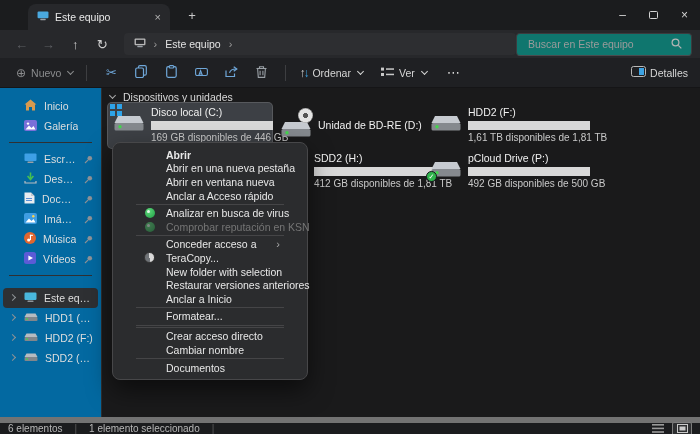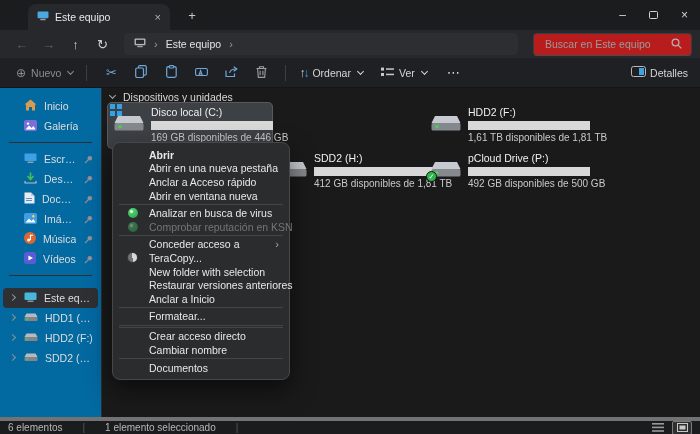--- a/index.html
+++ b/index.html
@@ -15,21 +15,21 @@
   .win-controls{position:absolute;right:0;top:0;height:30px;display:flex;}
   .win-btn{width:31px;height:30px;display:flex;align-items:center;justify-content:center;color:#d4d4d4;font-size:12px;}
   .max-box{width:9px;height:8px;border:1px solid #d4d4d4;border-radius:1.5px;display:inline-block;}
 
   
   .navbar{position:absolute;left:0;top:30px;right:0;height:28px;background:#27282b;display:flex;align-items:center;padding:0 8px;}
   .nav-btn{width:27px;height:24px;display:flex;align-items:center;justify-content:center;font-size:13px;color:#cdcdcd;}
   .nav-btn.dim{color:#5e6064;}
   .breadcrumb{width:394px;height:22px;margin-left:8px;background:#2d2e31;border-radius:4px;display:flex;align-items:center;gap:8px;padding:0 10px;font-size:10.5px;color:#e3e3e3;}
   .crumb-chev{color:#9a9a9a;font-size:11px;line-height:1;}
-  .searchbox{margin-left:auto;width:159px;height:23px;background:#b91c1c;border:1px solid #3b3c3f;border-bottom-color:#4a4b4e;border-radius:4px;display:flex;align-items:center;padding:0 9px;gap:6px;}
+  .searchbox{margin-left:auto;width:176px;height:23px;background:#0f766e;border:1px solid #3b3c3f;border-bottom-color:#4a4b4e;border-radius:4px;display:flex;align-items:center;padding:0 9px;gap:6px;}
   .searchbox input{flex:1;min-width:0;background:transparent;border:0;outline:0;color:#cfcfcf;font-size:10.5px;font-family:inherit;}
   .searchbox input::placeholder{color:#9b9b9b;}
 
   
   .toolbar{position:absolute;left:0;top:58px;right:0;height:30px;background:#1f2023;display:flex;align-items:center;padding:0 12px 0 12px;border-bottom:1px solid #151517;}
   .tb-btn{display:flex;align-items:center;gap:5px;color:#d6d6d6;font-size:10.5px;padding:0 4px;height:26px;}
   .tb-btn.dim{color:#8b8c8e;}
   .tb-icon-btn{width:30px;height:26px;display:flex;align-items:center;justify-content:center;}
   .tb-sep{width:1px;height:16px;background:#3d3e41;margin:0 9px;}
   .chev{width:5px;height:5px;border-right:1.2px solid currentColor;border-bottom:1.2px solid currentColor;transform:rotate(45deg);display:inline-block;margin:-3px 0 0 2px;}
@@ -66,34 +66,34 @@
   #tile-c{left:5px;top:15px;width:164px;height:45px;}
   #tile-d{left:172px;top:15px;width:150px;height:45px;align-items:center;}
   #tile-f{left:322px;top:15px;width:178px;height:45px;}
   #tile-h{left:168px;top:61px;width:156px;height:45px;}
   #tile-p{left:322px;top:61px;width:178px;height:45px;}
   .winlogo{position:absolute;left:-2px;top:-5px;width:12px;height:12px;background-color:#2ea3e8;background-image:linear-gradient(to right,transparent 0 5px,#3d4045 5px 7px,transparent 7px),linear-gradient(to bottom,transparent 0 5px,#3d4045 5px 7px,transparent 7px);}
   .disc{position:absolute;right:0;top:-7px;width:15px;height:15px;border-radius:50%;background:radial-gradient(circle at 50% 50%,#555 0 2.5px,#e3e3e3 2.5px 6.5px,#b3b3b3 6.5px);}
   .cloud-badge{position:absolute;left:-3px;bottom:-3px;width:11px;height:11px;border-radius:50%;background:#2fb44c;border:1px solid #15161a;color:#fff;font-size:7px;line-height:9px;text-align:center;}
 
   
-  .ctx{position:absolute;left:112px;top:142px;width:178px;background:#2b2c2e;border:1px solid #474749;border-radius:8px;box-shadow:0 10px 24px rgba(0,0,0,.55);padding:5px 0;z-index:40;}
+  .ctx{position:absolute;left:112px;top:142px;width:196px;background:#2b2c2e;border:1px solid #474749;border-radius:8px;box-shadow:0 10px 24px rgba(0,0,0,.55);padding:5px 17px;z-index:40;}
   .mi{display:flex;align-items:center;height:13.6px;padding:0 10px 0 36px;font-size:10.5px;color:#e8e8e8;position:relative;white-space:nowrap;}
   .mi.bold{font-weight:bold;}
   .mi.disabled{color:#757575;text-align:center;}
   .mi-icon{position:absolute;left:13px;width:13px;height:13px;display:flex;align-items:center;justify-content:center;}
   .mi-icon.faded{opacity:.45;}
   .mi-arrow{margin-left:auto;color:#a8a8a8;font-size:11px;}
   .ctx-sep{height:1px;background:#454547;margin:1.5px 6px;}
   .kav{width:10px;height:10px;border-radius:50%;background:radial-gradient(circle at 35% 30%,#5fd97c,#1f9e44);position:relative;}
   .kav:after{content:"";position:absolute;left:2.5px;top:2px;width:3px;height:3px;border-radius:50%;background:rgba(255,255,255,.85);}
   .teracopy{width:11px;height:11px;border-radius:50%;background:conic-gradient(#d9d9d9 0 180deg,#6f7377 180deg 360deg);border:1px solid #3a3a3a;}
 
   
-  .statusbar{position:absolute;left:0;right:0;bottom:0;height:17px;background:#1b1c1e;border-top:4px solid #737373;display:flex;align-items:center;padding:0 8px;gap:20px;font-size:10px;color:#b8b8b8;}
+  .statusbar{position:absolute;left:0;right:0;bottom:0;height:17px;background:#1b1c1e;border-top:6px solid #737373;display:flex;align-items:center;padding:0 8px;gap:12px;font-size:10px;color:#b8b8b8;}
   .sb-pipe{color:#5a5a5a;}
   .sb-views{margin-left:auto;display:flex;gap:4px;align-items:center;}
   .sb-btn{width:20px;height:14px;display:flex;align-items:center;justify-content:center;border-radius:2px;}
   .sb-btn.active{border:1px solid #7d7d7d;background:#2e2f31;}
 </style>
 </head>
 <body>
 
 <div class="window">
 
@@ -368,20 +368,31 @@
           </svg>
         <span class="winlogo"></span>
       </span>
       <span class="tile-text">
         <span class="tile-label">Disco local (C:)</span>
         <span class="bar"><span class="bar-fill" style="width: 62%;"></span></span>
         <span class="tile-caption">169 GB disponibles de 446 GB</span>
       </span>
     </div>
 
+    <div class="tile" id="tile-d">
+      <span class="tile-icon">
+        <svg width="34" height="24" viewBox="0 0 34 24">
+            <path d="M6 7 H28 L31.5 14 H2.5 Z" fill="#c6cad0"></path>
+            <rect x="2.5" y="14" width="29" height="7.5" rx="1.5" fill="#85898e"></rect>
+            <circle cx="8" cy="17.8" r="1.7" fill="#43d54d"></circle>
+          </svg>
+        <span class="disc"></span>
+      </span>
+      <span class="tile-label">Unidad de BD-RE (D:)</span>
+    </div>
 
     <div class="tile" id="tile-f">
       <span class="tile-icon">
         <svg width="34" height="24" viewBox="0 0 34 24">
             <path d="M6 7 H28 L31.5 14 H2.5 Z" fill="#c6cad0"></path>
             <rect x="2.5" y="14" width="29" height="7.5" rx="1.5" fill="#85898e"></rect>
             <circle cx="8" cy="17.8" r="1.7" fill="#43d54d"></circle>
           </svg>
       </span>
       <span class="tile-text">
@@ -424,24 +435,24 @@
   </div>
 
   <div class="ctx">
     <div class="mi bold">
         <span>Abrir</span>
       </div>
     <div class="mi">
         <span>Abrir en una nueva pestaña</span>
       </div>
     <div class="mi">
+        <span>Abrir en ventana nueva</span>
+      </div>
+    <div class="mi">
         <span>Anclar a Acceso rápido</span>
-      </div>
-    <div class="mi">
-        <span>Abrir en ventana nueva</span>
       </div>
     <div class="ctx-sep"></div>
     <div class="mi">
       <span class="mi-icon">
           <span class="kav"></span>
         </span>
       <span>Analizar en busca de virus</span>
     </div>
     <div class="mi disabled">
       <span class="mi-icon faded">

